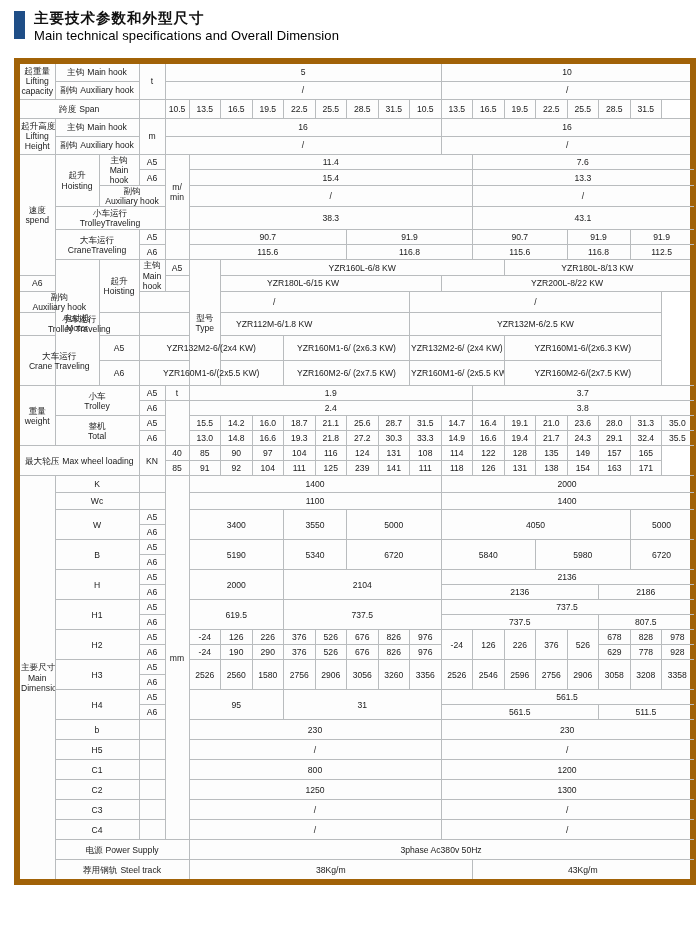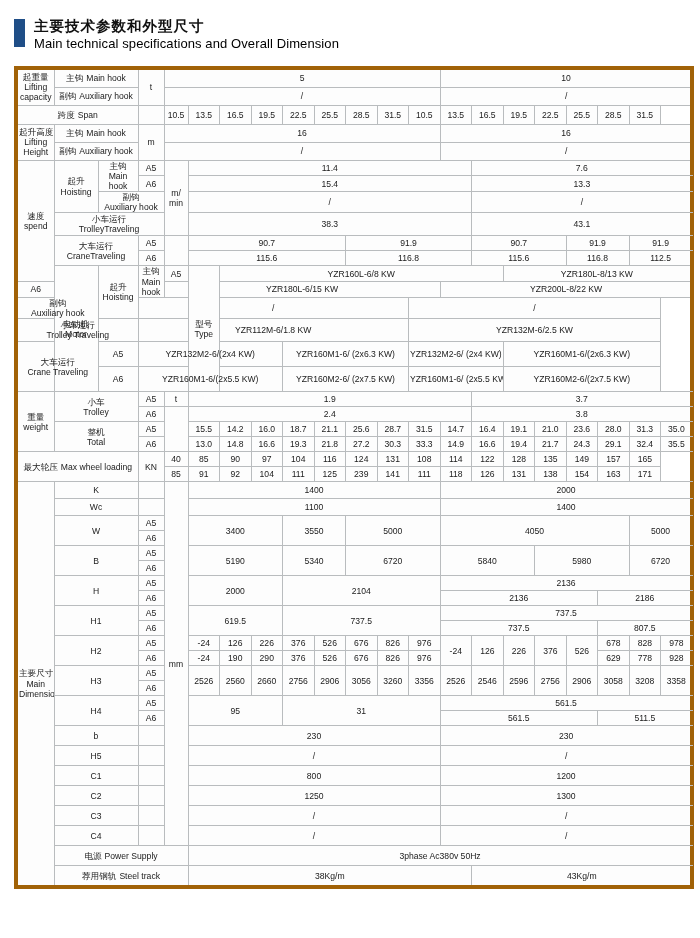--- a/index.html
+++ b/index.html
@@ -2,37 +2,37 @@
 <html><head>
 <meta charset="utf-8">
 <style>
   html,body{margin:0;padding:0;background:#ffffff;}
   body{
     width:700px;height:938px;
     font-family:"Liberation Sans","DejaVu Sans",sans-serif;
     color:#1a1a1a;
     -webkit-font-smoothing:antialiased;
   }
-  .page{width:700px;height:866px;position:relative;box-sizing:border-box;margin-top:8px;}
+  .page{width:700px;height:866px;position:relative;box-sizing:border-box;}
 
   
   .heading{padding:10px 0 0 14px;}
   .heading-row{display:flex;align-items:flex-start;}
   .accent-bar{width:11px;height:28px;background:#1f4e87;flex:0 0 auto;margin-right:9px;margin-top:1px;}
   .heading-text{display:flex;flex-direction:column;line-height:1.12;}
   .title-cn{font-size:14.5px;font-weight:bold;letter-spacing:1px;color:#111;}
   .title-en{font-size:13px;color:#000000;margin-top:3px;letter-spacing:.1px;}
 
   
   .tbl-wrap{margin:14px 14px 0 14px;}
   table.spec{
     border-collapse:collapse;
     width:672px;
     table-layout:fixed;
-    border:4px solid #a16207;
+    border:6px solid #a16207;
   }
   table.spec td{
     border:1px solid #b9bcbe;
     font-size:8.6px;
     text-align:center;
     vertical-align:middle;
     padding:0 1px;
     line-height:1.18;
     background:#fdfdfd;
     height:14px;
@@ -495,21 +495,21 @@
       <td class="data num">629</td>
       <td class="data num">778</td>
       <td class="data num">928</td>
     </tr>
 
     <tr>
       <td class="lbl2" colspan="2" rowspan="2">H3</td>
       <td class="ab">A5</td>
       <td class="data num" rowspan="2">2526</td>
       <td class="data num" rowspan="2">2560</td>
-      <td class="data num" rowspan="2">2660</td>
+      <td class="data num" rowspan="2">1580</td>
       <td class="data num" rowspan="2">2756</td>
       <td class="data num" rowspan="2">2906</td>
       <td class="data num" rowspan="2">3056</td>
       <td class="data num" rowspan="2">3260</td>
       <td class="data num" rowspan="2">3356</td>
       <td class="data num" rowspan="2">2526</td>
       <td class="data num" rowspan="2">2546</td>
       <td class="data num" rowspan="2">2596</td>
       <td class="data num" rowspan="2">2756</td>
       <td class="data num" rowspan="2">2906</td>

